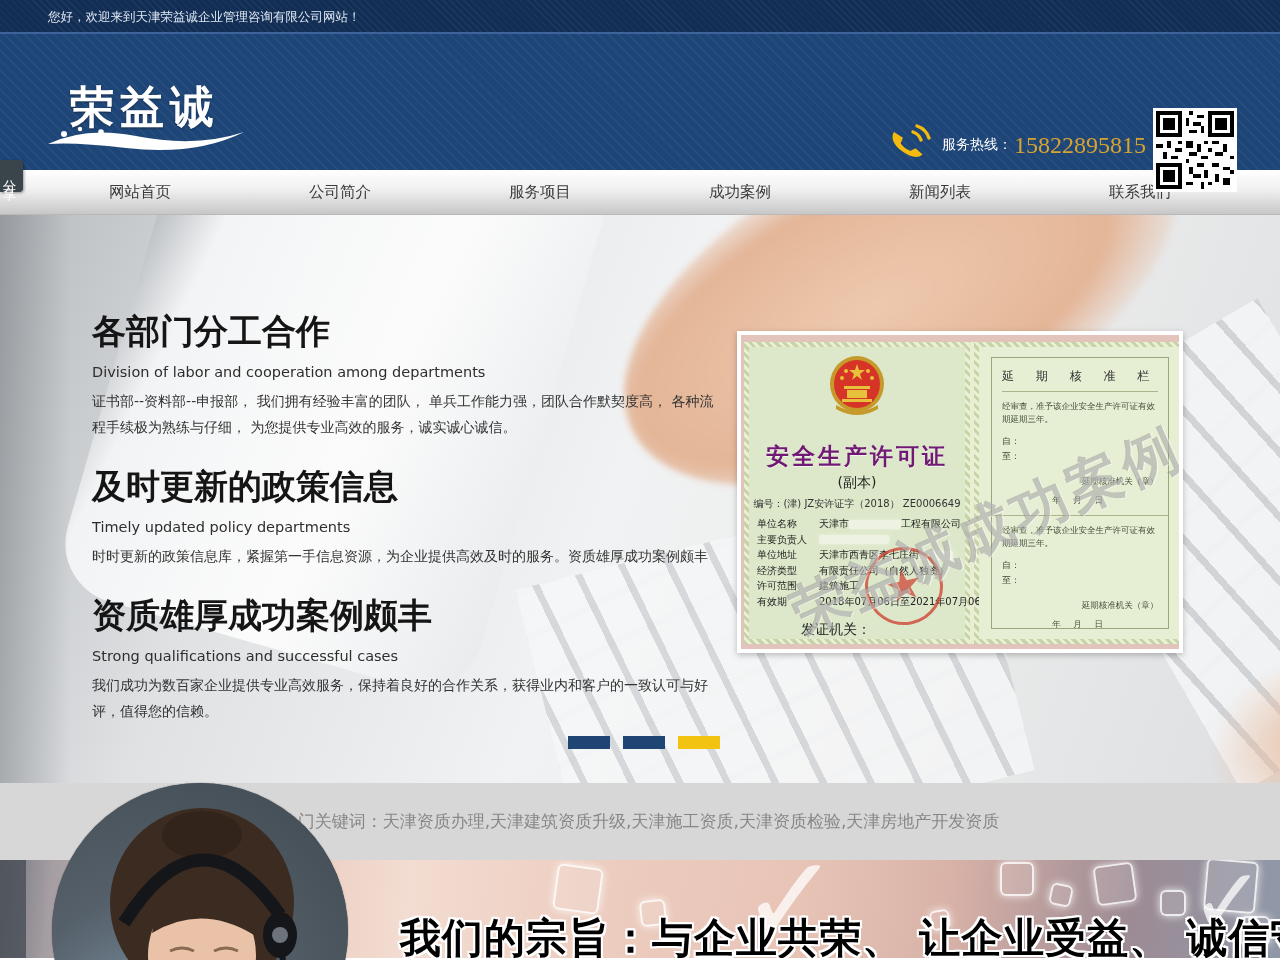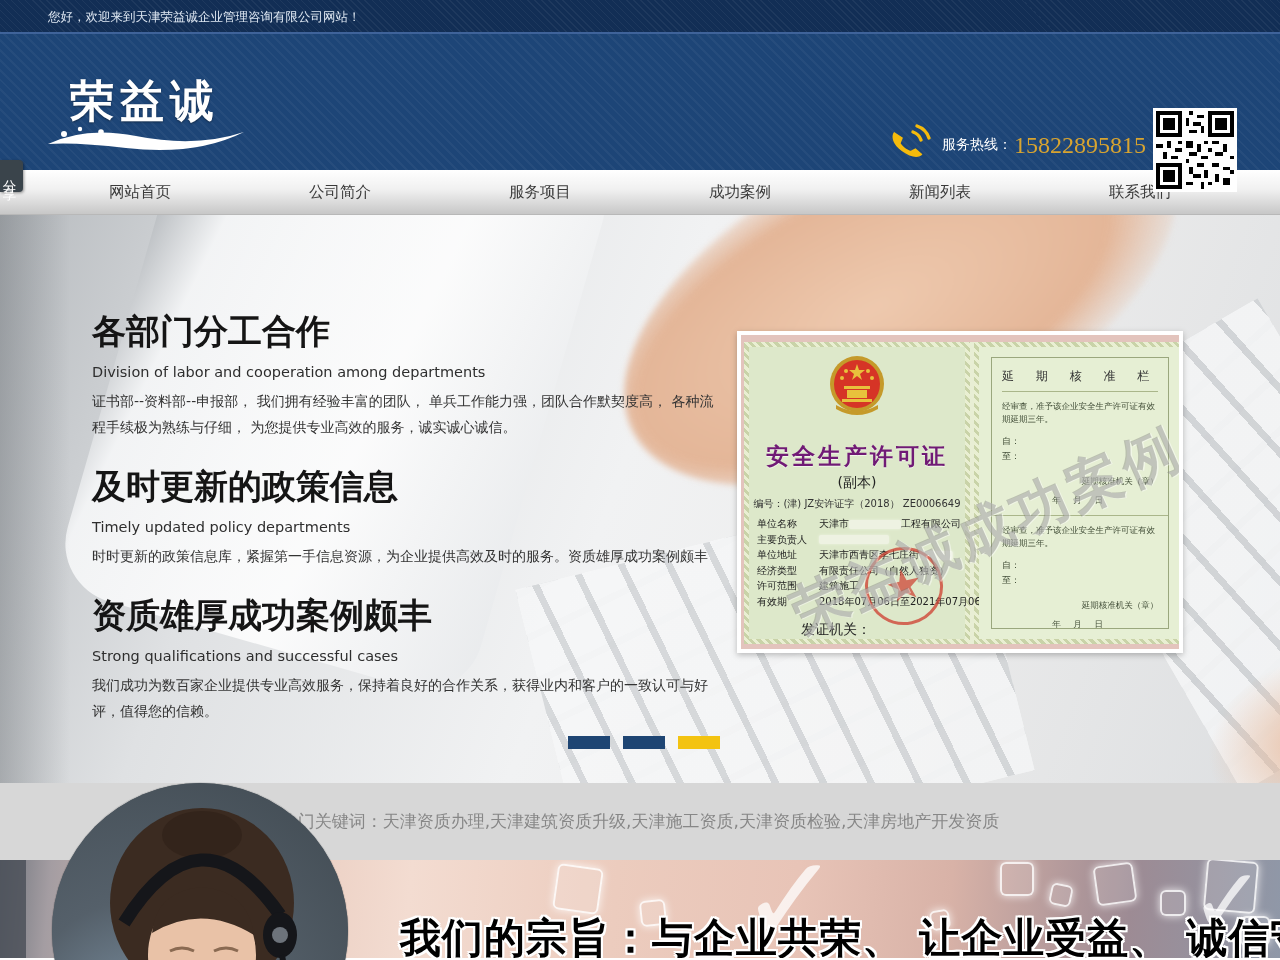--- a/index.html
+++ b/index.html
@@ -16,21 +16,21 @@
     color:#dfe8f3; font-size:12.5px; padding-left:48px;
   }
 
   
   .header {
     position:relative; height:136px;
     background:#1d4577;
     background-image:repeating-linear-gradient(45deg, rgba(255,255,255,.04) 0 2px, transparent 2px 7px);
   }
   .logo { position:absolute; left:46px; top:26px; width:220px; height:100px; cursor:pointer; }
-  .logo-text { position:absolute; left:24px; top:12px; color:#fff; font-size:44px; font-weight:bold; letter-spacing:6px; font-family:"DejaVu Serif","Liberation Serif",serif; text-shadow:0 1px 2px rgba(0,0,0,.4); }
+  .logo-text { position:absolute; left:24px; top:18px; color:#fff; font-size:44px; font-weight:bold; letter-spacing:6px; font-family:"DejaVu Serif","Liberation Serif",serif; text-shadow:0 1px 2px rgba(0,0,0,.4); }
   .logo-swoosh { position:absolute; left:0; top:62px; }
   .hotline { position:absolute; left:886px; top:88px; display:flex; align-items:center; }
   .hotline-label { color:#fff; font-size:14px; margin:0 2px 0 10px; }
   .hotline-number { color:#d8a430; font-size:24px; font-family:"Liberation Serif","DejaVu Serif",serif; }
   .qr { position:absolute; right:43px; top:74px; width:84px; height:84px; background:#fff; padding:3px; }
   .qr svg { width:100%; height:100%; display:block; }
 
   
   .nav {
     height:45px; display:flex; justify-content:space-around; align-items:center;

